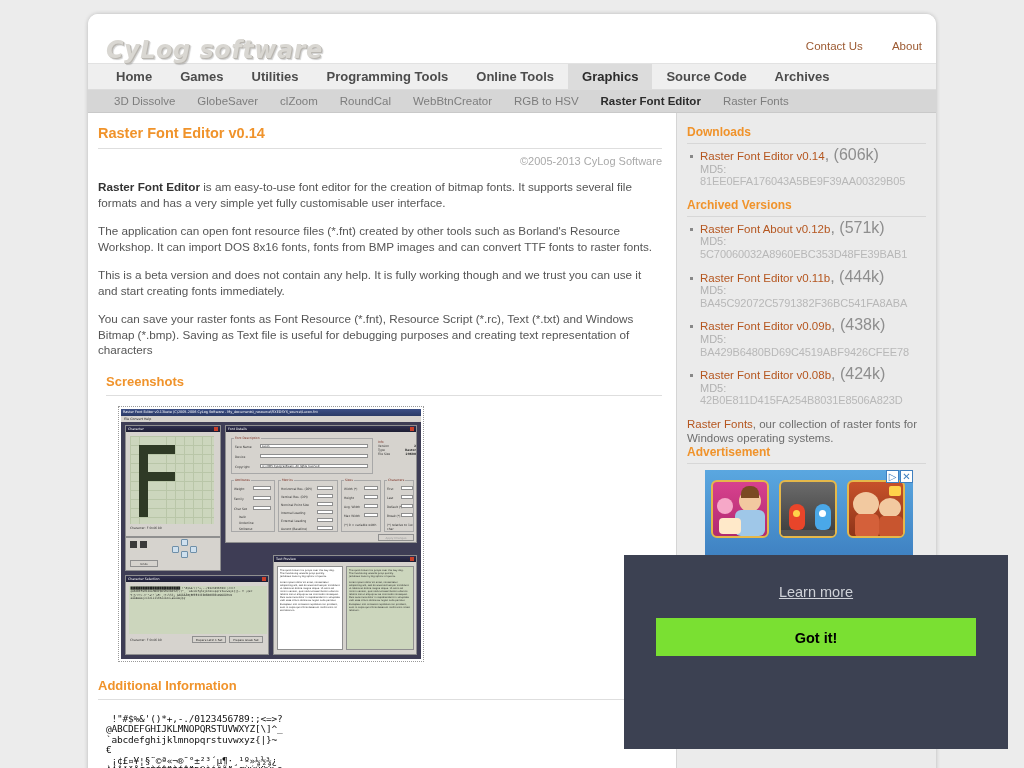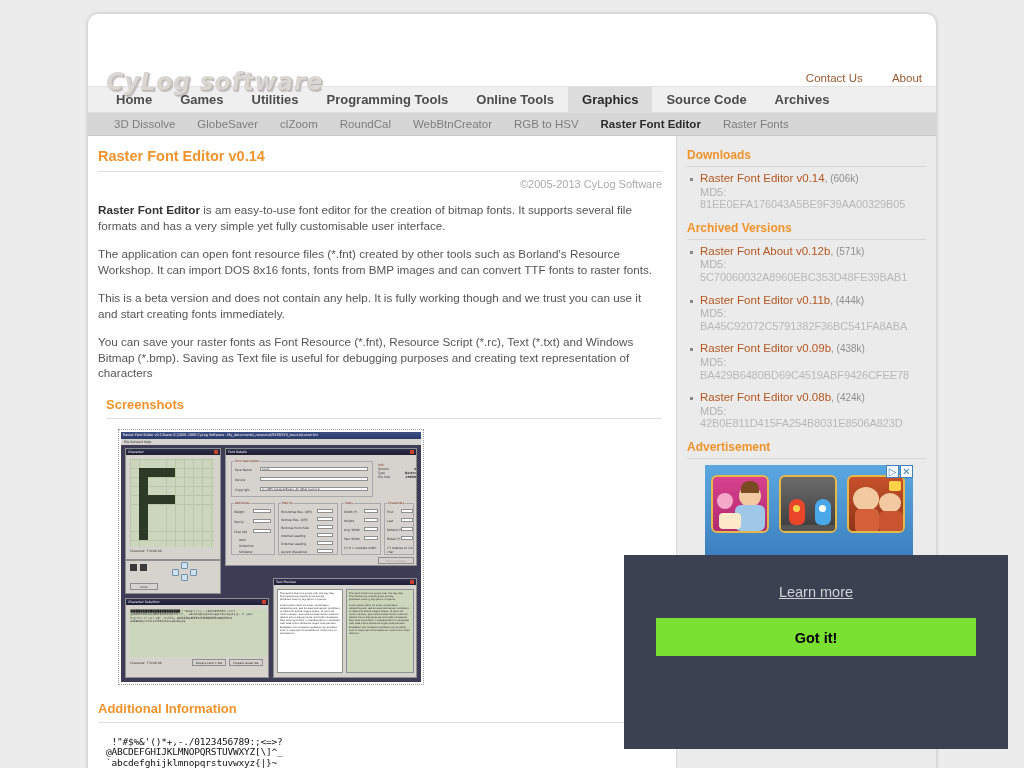--- a/index.html
+++ b/index.html
@@ -22,23 +22,22 @@
     width: 848px;
     min-height: 760px;
     background: #ffffff;
     border-radius: 10px 10px 0 0;
     box-shadow: 0 0 4px rgba(0,0,0,.22);
     overflow: hidden;
   }
   
   .header {
     position: relative;
-    height: 40px;
+    height: 49px;
     background: #ffffff;
-    margin-top: 32px;
   }
   .logo {
     position: absolute;
     left: 18px; top: 22px;
     font-size: 24px;
     font-weight: bold;
     font-style: italic;
     letter-spacing: .5px;
     color: #d9d7d2;
     text-shadow: 1px 1px 0 #b9b6b0, 2px 2px 1px rgba(0,0,0,.18);
@@ -261,21 +260,21 @@
     position: absolute;
     left: 3px; top: 6px;
     width: 3px; height: 3px;
     background: #888888;
   }
   ul.dl li a {
     color: #b5561f;
     text-decoration: none;
     font-size: 11.5px;
   }
-  ul.dl li .sz { color: #8e8e8e; font-size: 10px; }
+  ul.dl li .sz { color: #8e8e8e; font-size: 16px; }
   ul.dl li .md5 { display: block; color: #b0b0b0; font-size: 11px; }
   ul.dl li .hash { display: block; color: #b8b8b8; font-size: 11px; letter-spacing: -0.1px; }
   .seealso {
     font-size: 11.5px;
     color: #6e6e6e;
     line-height: 14px;
   }
   .seealso a { color: #b5561f; text-decoration: none; }
   
   .ad {
@@ -583,20 +582,21 @@
             <span class="md5">MD5:</span>
             <span class="hash">BA429B6480BD69C4519ABF9426CFEE78</span>
           </li>
           <li>
             <a href="#">Raster Font Editor v0.08b</a><span class="sz">, (424k)</span>
             <span class="md5">MD5:</span>
             <span class="hash">42B0E811D415FA254B8031E8506A823D</span>
           </li>
         </ul>
 
+        <div class="seealso"><a href="#">Raster Fonts</a><span>, our collection of raster fonts for Windows operating systems.</span></div>
 
         <h3 class="aside-h sp">Advertisement</h3>
         <div class="ad">
           <div class="tile t1">
             <div class="blob" style="left:26px; top:8px; width:22px; height:22px; background:#f2c9a0;"></div>
             <div class="blob" style="left:28px; top:4px; width:18px; height:12px; background:#7a4a22; border-radius:8px 8px 0 0;"></div>
             <div class="blob" style="left:22px; top:28px; width:30px; height:26px; background:#9fc7e8; border-radius:6px;"></div>
             <div class="blob" style="left:4px;  top:16px; width:16px; height:16px; background:#f6a8c8;"></div>
             <div class="blob" style="left:6px;  top:36px; width:22px; height:16px; background:#ffe9c9; border-radius:4px;"></div>
           </div>

